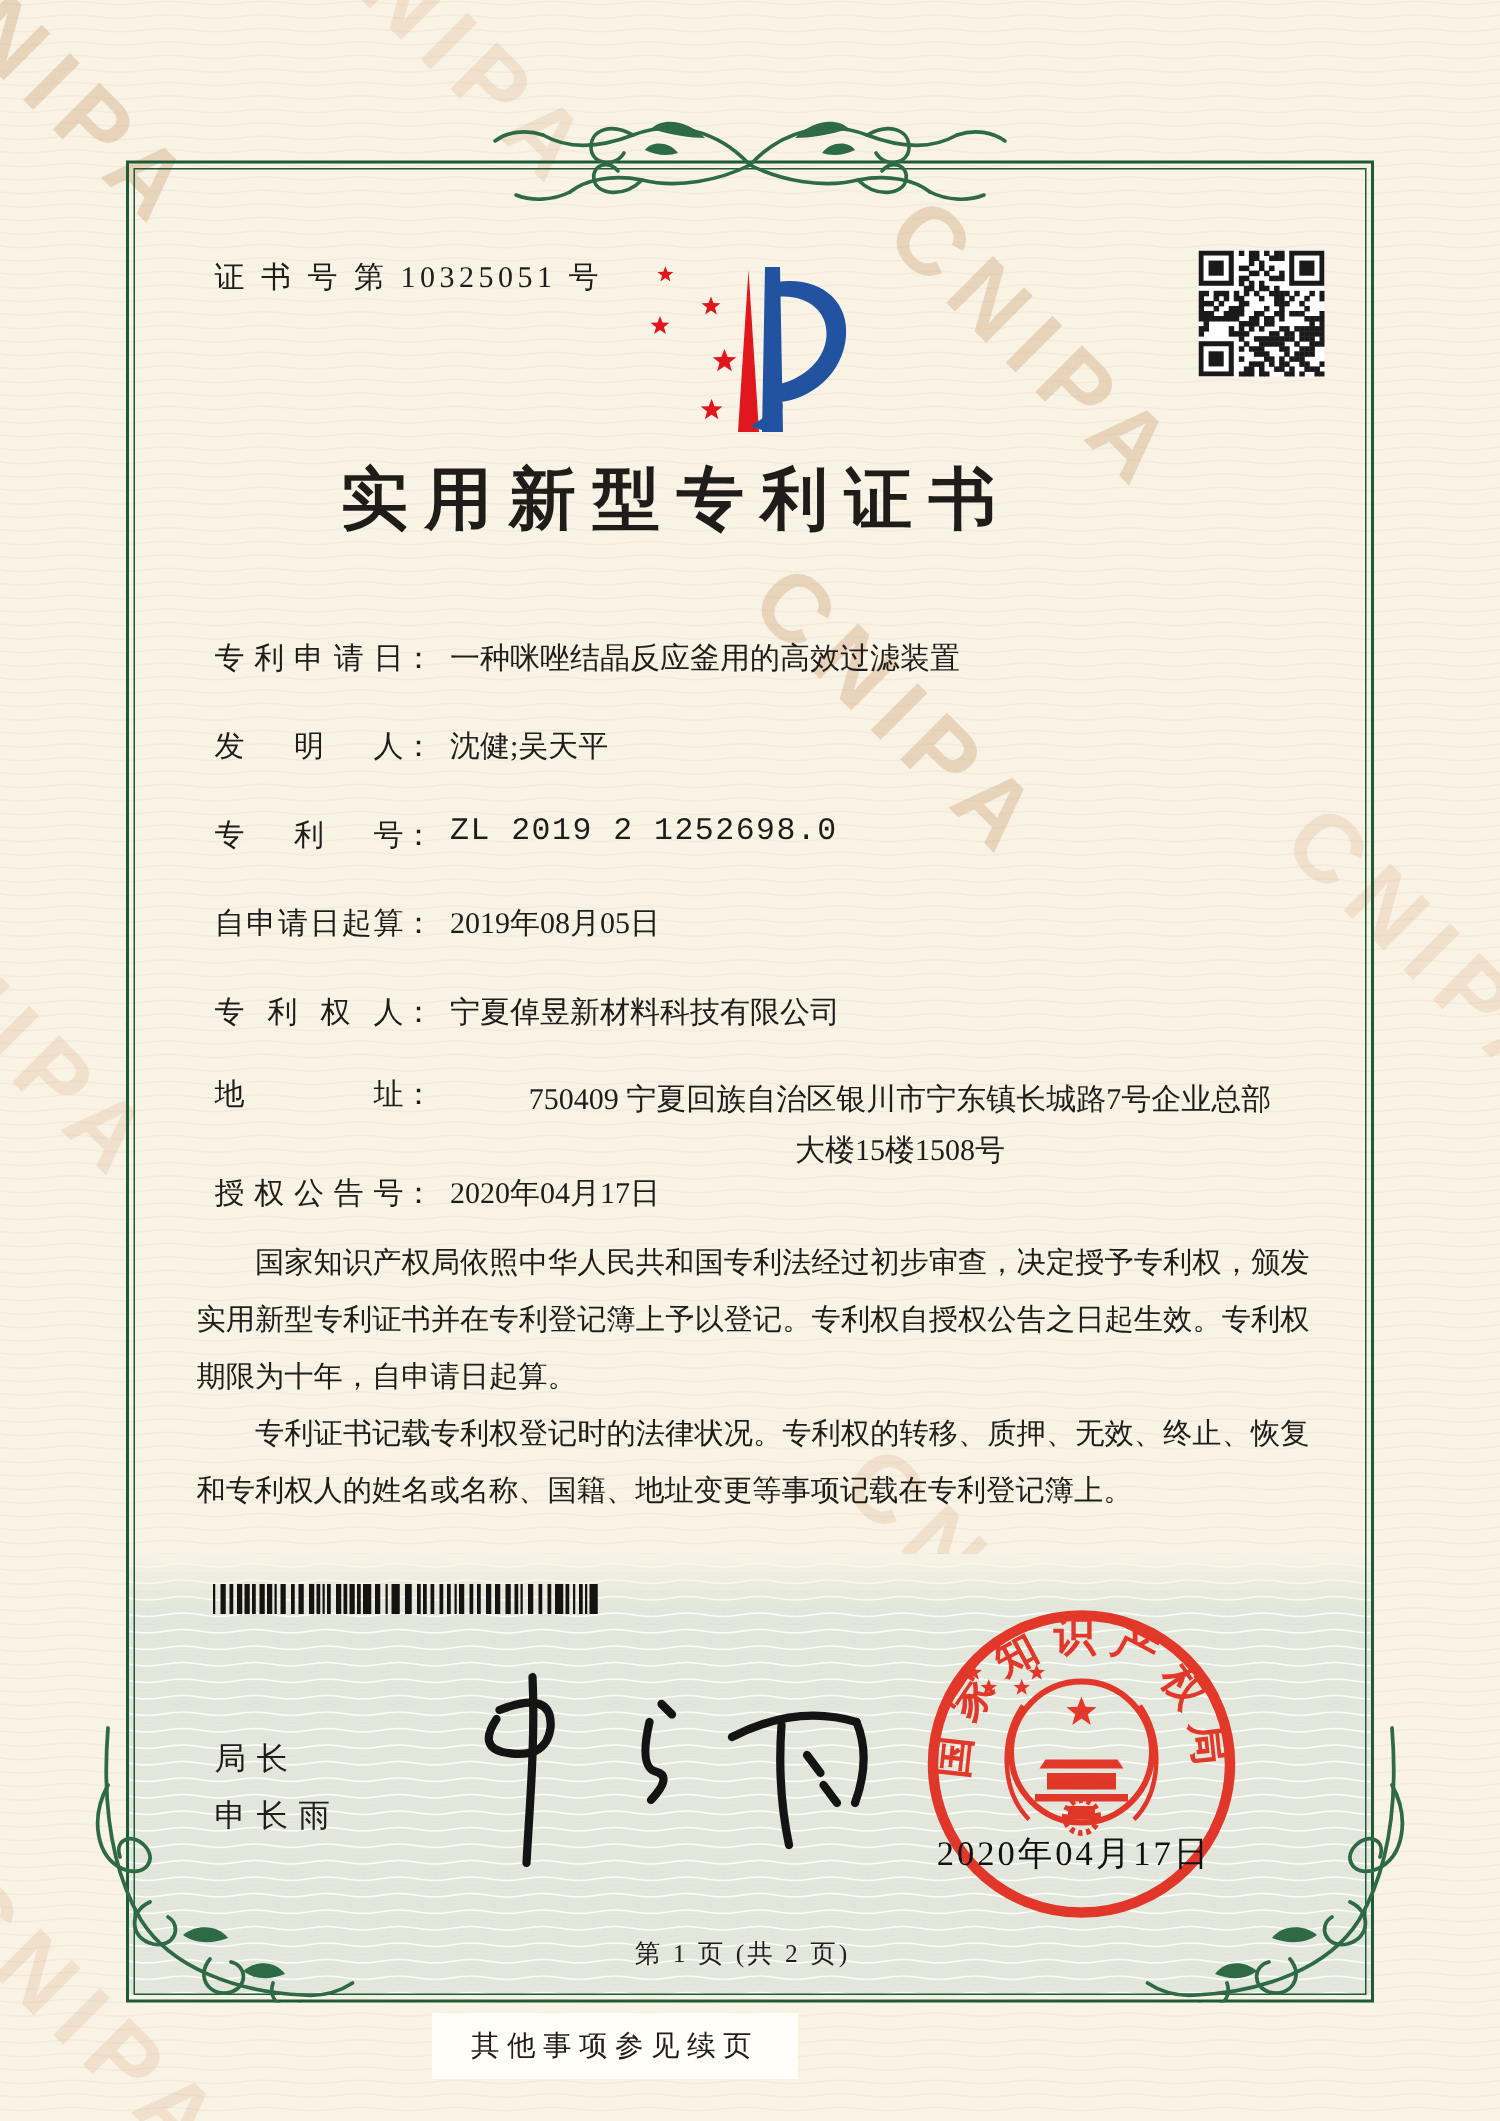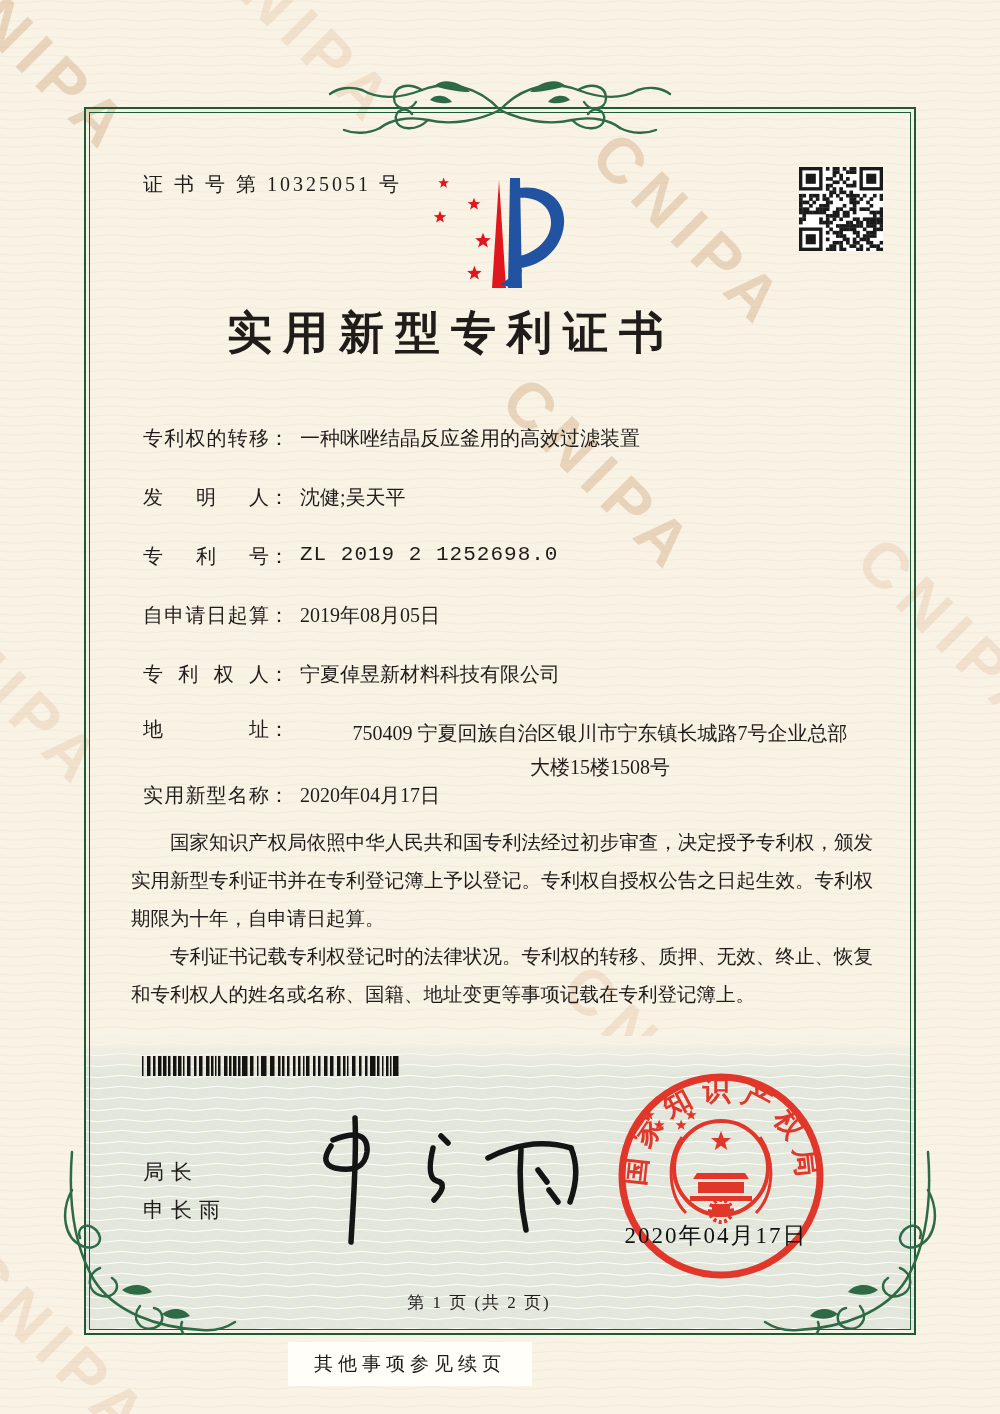--- a/index.html
+++ b/index.html
@@ -35,21 +35,21 @@
   #body-text p{margin:0;text-indent:2em;}
   
   #barcode{left:142px;top:1056px;z-index:5;}
   #director-title{left:143px;top:1146px;font-size:21px;letter-spacing:7px;font-family:"Liberation Sans","DejaVu Sans",sans-serif;z-index:5;margin-top:12px;}
   #director-name{left:143px;top:1196px;font-size:21px;letter-spacing:7px;font-family:"Liberation Sans","DejaVu Sans",sans-serif;z-index:5;}
   #signature{left:283px;top:1110px;z-index:6;}
   
   #seal{left:608px;top:1063px;z-index:6;}
   #seal-date{left:596px;top:1220px;width:240px;text-align:center;font-size:23px;letter-spacing:2px;color:#111;z-index:7;}
   
-  #page-info{left:0;top:1291px;width:958px;text-align:center;font-size:17px;letter-spacing:2px;z-index:5;}
+  #page-info{left:16px;top:1291px;width:958px;text-align:center;font-size:17px;letter-spacing:2px;z-index:5;}
   #footer-note{left:0;top:1342px;width:820px;text-align:center;z-index:5;}
   #footer-note span{display:inline-block;background:#fffef8;padding:9px 26px;font-size:19px;letter-spacing:5px;}
   
   #page-waves{left:0;top:0;z-index:0;}
   #band{left:86px;top:1036px;z-index:2;}
   .orn{z-index:5;}
 </style>
 </head>
 <body>
 
@@ -597,21 +597,21 @@
       <rect x="63.839999999999996" y="3.36" width="16.8" height="16.8" fill="#ffffff"></rect>
       <rect x="67.2" y="6.72" width="10.08" height="10.08" fill="#1a1a1a"></rect>
       <rect x="0" y="60.48" width="23.52" height="23.52" fill="#1a1a1a"></rect>
       <rect x="3.36" y="63.839999999999996" width="16.8" height="16.8" fill="#ffffff"></rect>
       <rect x="6.72" y="67.2" width="10.08" height="10.08" fill="#1a1a1a"></rect>
     </svg>
 
   <div id="title" class="abs">实用新型专利证书</div>
 
   <div class="frow" style="top:425px">
-    <span class="flabel">专利权的转移</span><span>：</span>
+    <span class="flabel">专利申请日</span><span>：</span>
     <span class="fval">一种咪唑结晶反应釜用的高效过滤装置</span>
   </div>
   <div class="frow" style="top:484px">
     <span class="flabel">发明人</span><span>：</span>
     <span class="fval">沈健;吴天平</span>
   </div>
   <div class="frow" style="top:543px">
     <span class="flabel">专利号</span><span>：</span>
     <span class="fval mono">ZL 2019 2 1252698.0</span>
   </div>
@@ -622,21 +622,21 @@
   <div class="frow" style="top:661px">
     <span class="flabel">专利权人</span><span>：</span>
     <span class="fval">宁夏倬昱新材料科技有限公司</span>
   </div>
   <div class="frow" style="top:716px">
     <span class="flabel">地址</span><span>：</span>
     <span class="fval wrap">750409 宁夏回族自治区银川市宁东镇长城路7号企业总部
 大楼15楼1508号</span>
   </div>
   <div class="frow" style="top:782px">
-    <span class="flabel">实用新型名称</span><span>：</span>
+    <span class="flabel">授权公告号</span><span>：</span>
     <span class="fval">2020年04月17日</span>
   </div>
 
   <div id="body-text" class="abs">
     <p>国家知识产权局依照中华人民共和国专利法经过初步审查，决定授予专利权，颁发实用新型专利证书并在专利登记簿上予以登记。专利权自授权公告之日起生效。专利权期限为十年，自申请日起算。</p>
     <p>专利证书记载专利权登记时的法律状况。专利权的转移、质押、无效、终止、恢复和专利权人的姓名或名称、国籍、地址变更等事项记载在专利登记簿上。</p>
   </div>
 
   <svg id="barcode" class="abs" width="258" height="20">
       <rect x="0" y="0" width="1.5" height="20" fill="#151310"></rect>

